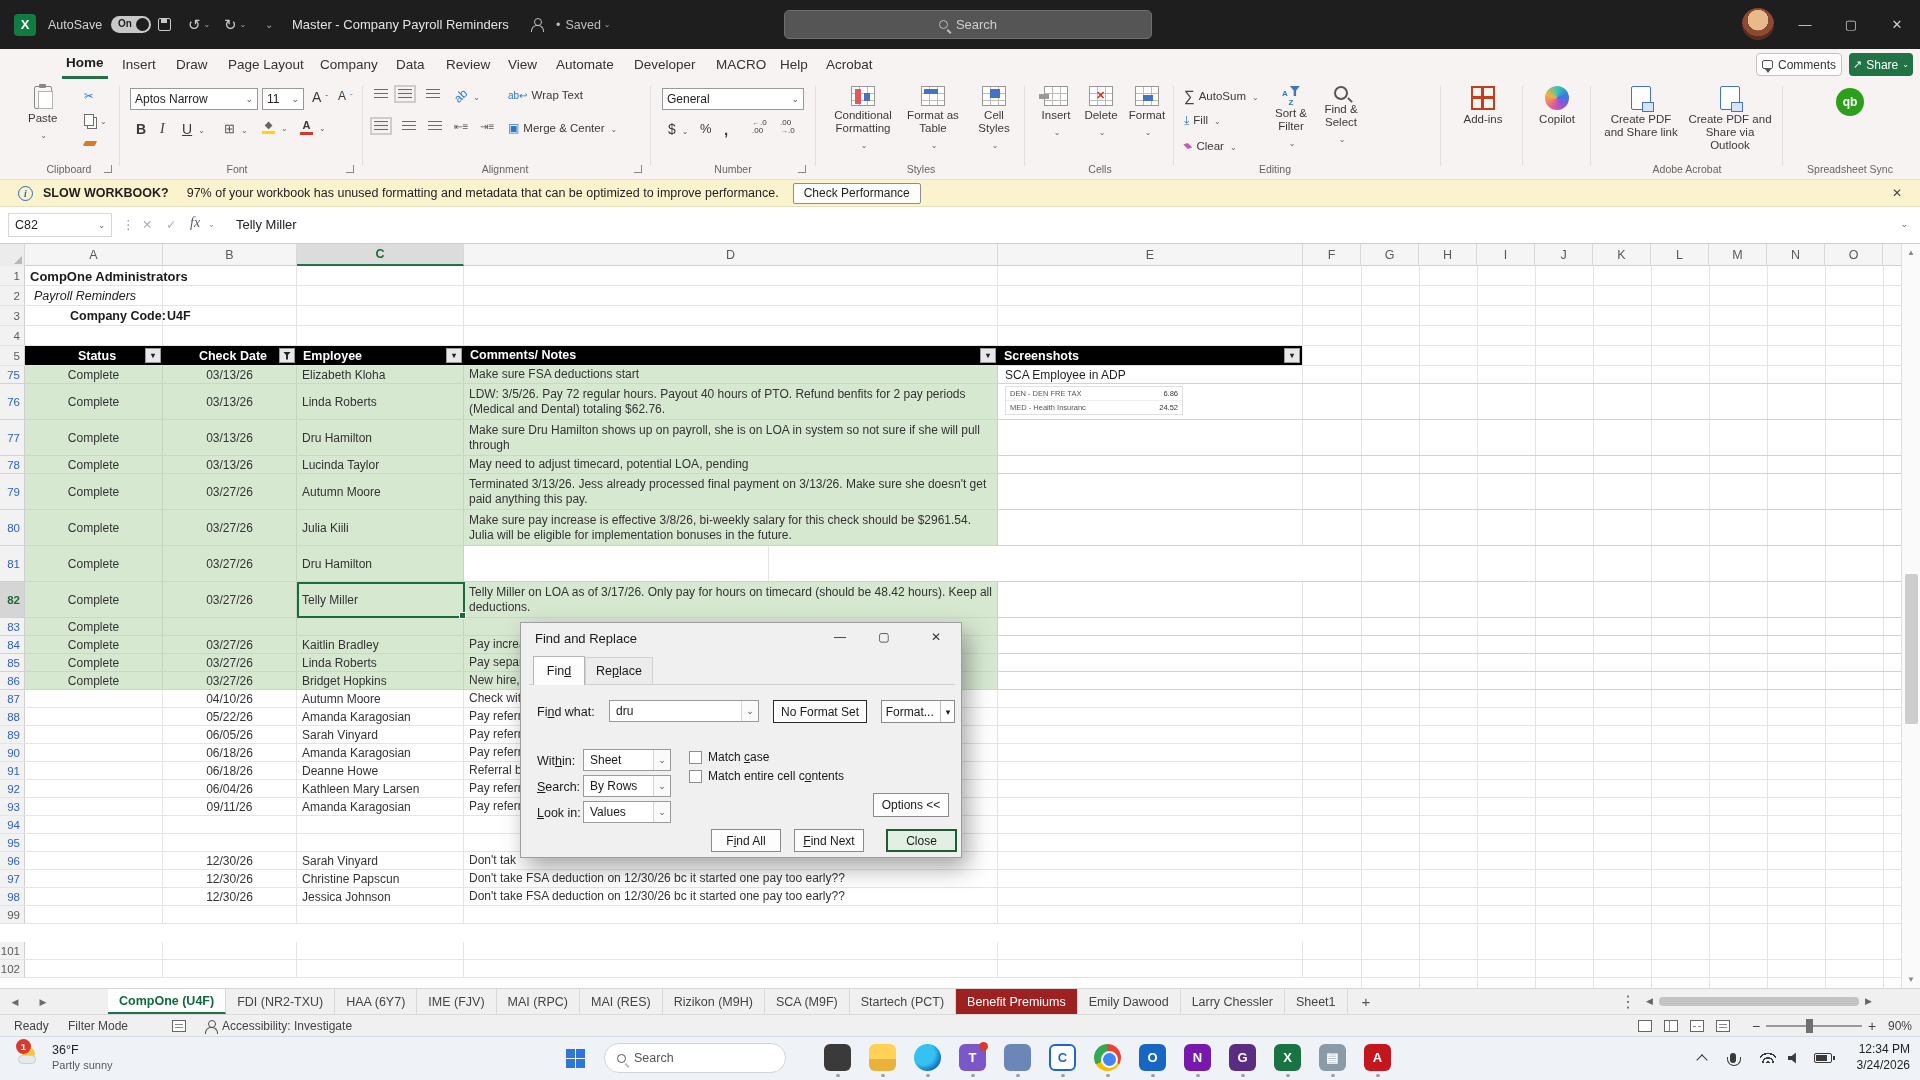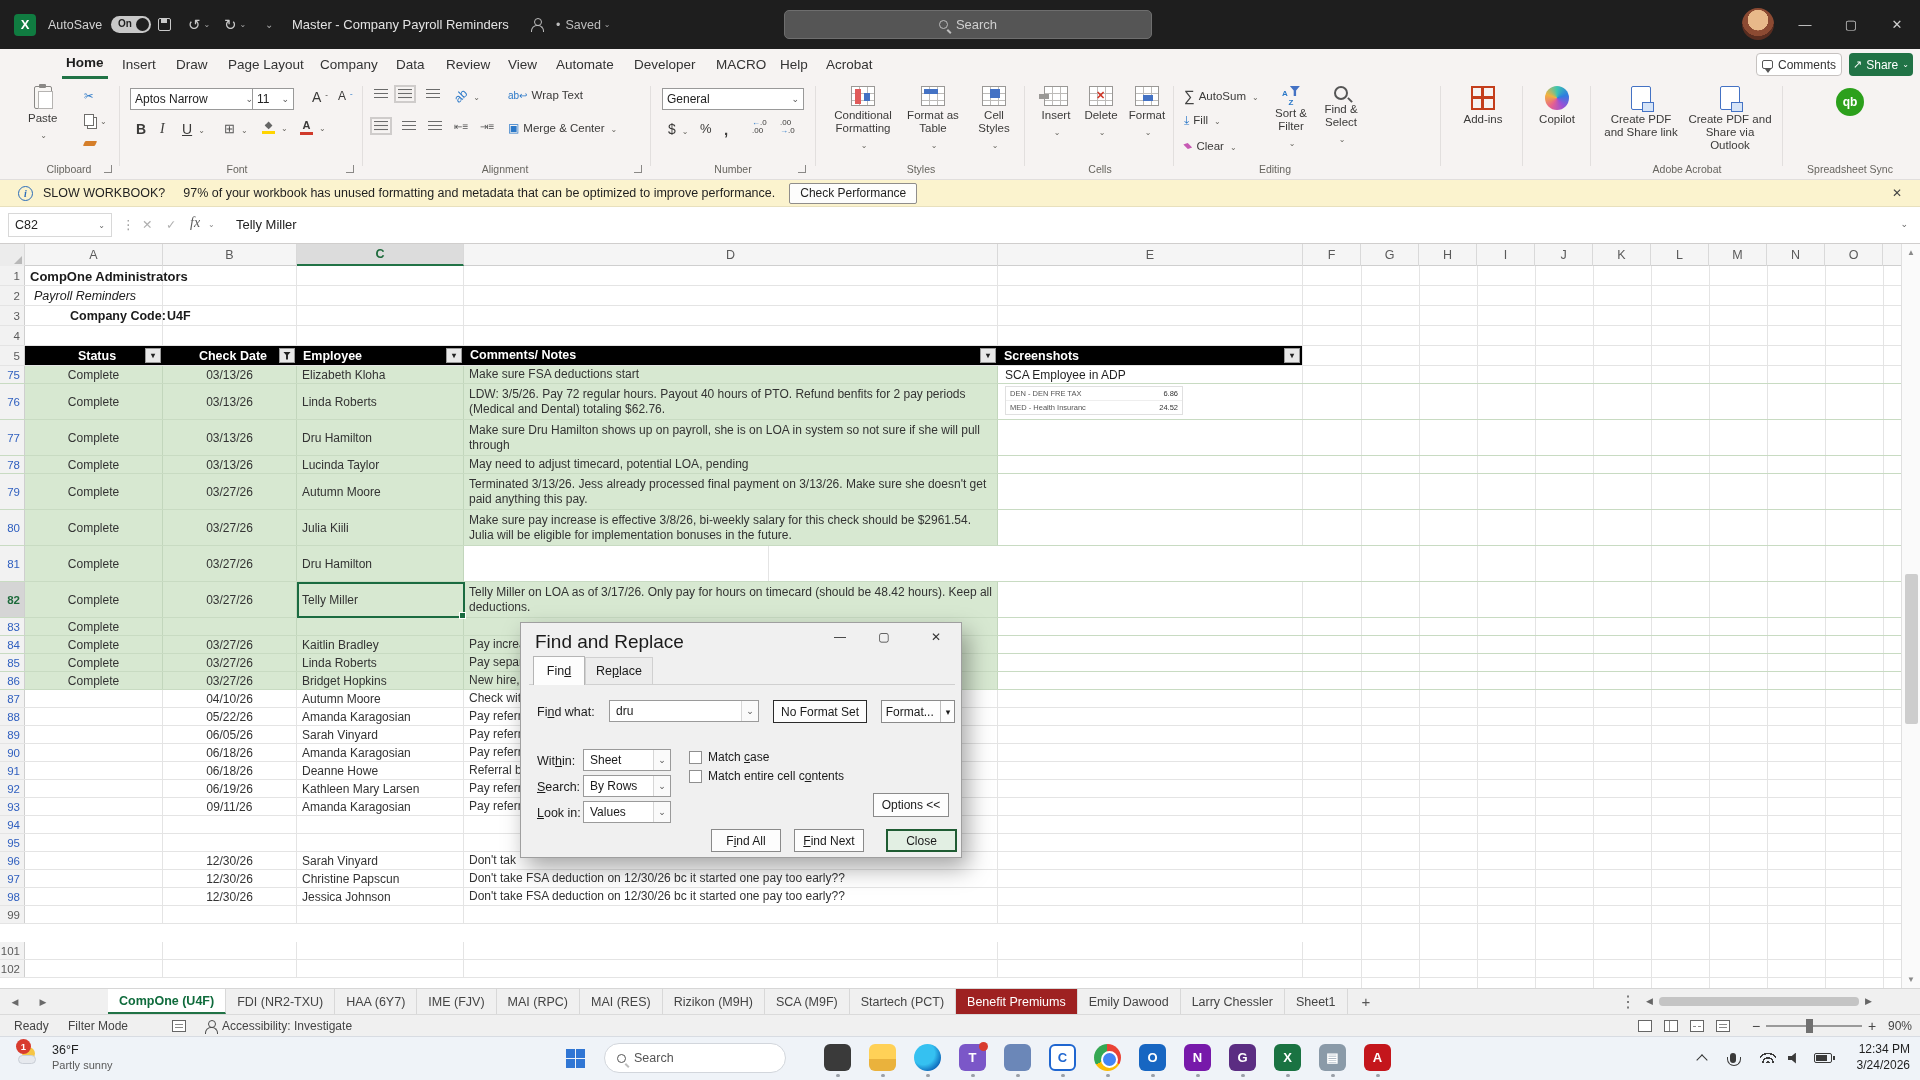--- a/index.html
+++ b/index.html
@@ -253,21 +253,21 @@
     <div class="smrow" style="left:84px;top:62px">
         <span class="brushic"></span>
       </div>
     <div class="glabel" style="left:24px;width:90px">Clipboard</div>
     <div class="launch" style="left:104px"></div>
     <div class="vsep" style="left:119px"></div>
 
     <div class="combo" style="left:130px;top:9px;width:128px;height:22px">
         <span>Aptos Narrow</span>
       </div>
-    <div class="combo" style="left:252px;top:9px;width:42px;height:22px">
+    <div class="combo" style="left:262px;top:9px;width:42px;height:22px">
         <span>11</span>
       </div>
     <div class="smrow" style="left:312px;top:10px;font-size:14px">A<span style="font-size:8px;vertical-align:top">ˆ</span></div>
     <div class="smrow" style="left:338px;top:10px;font-size:12px">A<span style="font-size:8px;color:#2b78c8">ˇ</span></div>
     <div class="smrow" style="left:136px;top:42px">
         <span class="bld">B</span>
       </div>
     <div class="smrow" style="left:160px;top:42px">
         <span class="itl">I</span>
       </div>
@@ -456,21 +456,21 @@
     <div class="vsep" style="left:1782px"></div>
 
     <div class="gbig" style="left:1800px;top:9px;width:100px">
         <span class="qbic">qb</span>
       </div>
     <div class="glabel" style="left:1790px;width:120px">Spreadsheet Sync</div>
   </div>
 
   <div id="warn">
     <span style="margin-left:18px" class="info-ic">i</span>
-    <span style="margin-left:10px;font-weight:normal">SLOW WORKBOOK?</span>
+    <span style="margin-left:10px;font-weight:bold">SLOW WORKBOOK?</span>
     <span style="margin-left:18px">97% of your workbook has unused formatting and metadata that can be optimized to improve performance.</span>
     <span id="warn-btn">Check Performance</span>
     <span style="position:absolute;right:18px;color:#444;font-size:12px">✕</span>
   </div>
 
   <div id="fbar">
     <div style="position:absolute;left:8px;top:6px;width:104px;height:24px;border:1px solid #d8d8d8;display:flex;align-items:center;padding:0 6px">
       <span>C82</span>
         <span style="margin-left:auto;font-size:8px;color:#666">⌄</span>
     </div>
@@ -740,21 +740,21 @@
         <div class="cell cbx">06/18/26</div>
         <div class="cell cc">Deanne Howe</div>
         <div class="cell cd">
           <span class="wrap">Referral b</span>
         </div>
         <div class="ce"></div>
       </div>
     <div class="r w" style="top:514px;height:18px">
         <div class="cn">92</div>
         <div class="cell ca"></div>
-        <div class="cell cbx">06/19/26</div>
+        <div class="cell cbx">06/04/26</div>
         <div class="cell cc">Kathleen Mary Larsen</div>
         <div class="cell cd">
           <span class="wrap">Pay referr</span>
         </div>
         <div class="ce"></div>
       </div>
     <div class="r w" style="top:532px;height:18px">
         <div class="cn">93</div>
         <div class="cell ca"></div>
         <div class="cell cbx">09/11/26</div>
@@ -844,21 +844,21 @@
           <b>6.86</b>
         </div>
       <div class="srow" style="border-bottom:none">
           <span>MED - Health Insuranc</span>
           <b>24.52</b>
         </div>
     </div>
   </div>
 
   <div id="dlg">
-    <div style="position:absolute;left:14px;top:8px;font-size:19px">Find and Replace</div>
+    <div style="position:absolute;left:14px;top:8px;font-size:13px">Find and Replace</div>
     <div class="dlg-win" style="left:300px">—</div>
     <div class="dlg-win" style="left:344px">▢</div>
     <div class="dlg-win" style="left:396px">✕</div>
     <div class="dtab active" style="left:12px;width:52px">
         <span><span>Fin</span><span class="u">d</span><span></span></span>
       </div>
     <div class="dtab" style="left:64px;width:68px">
         <span><span>Re</span><span class="u">p</span><span>lace</span></span>
       </div>
     <div id="dtabline"></div>

